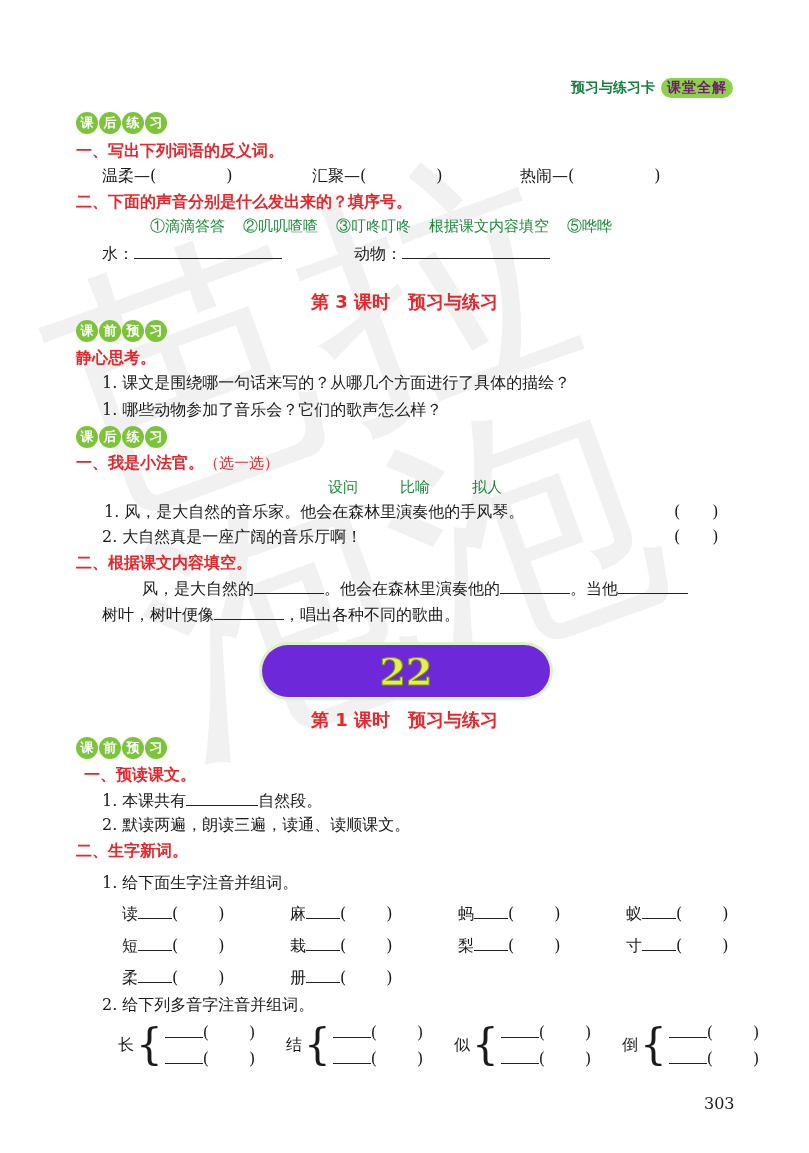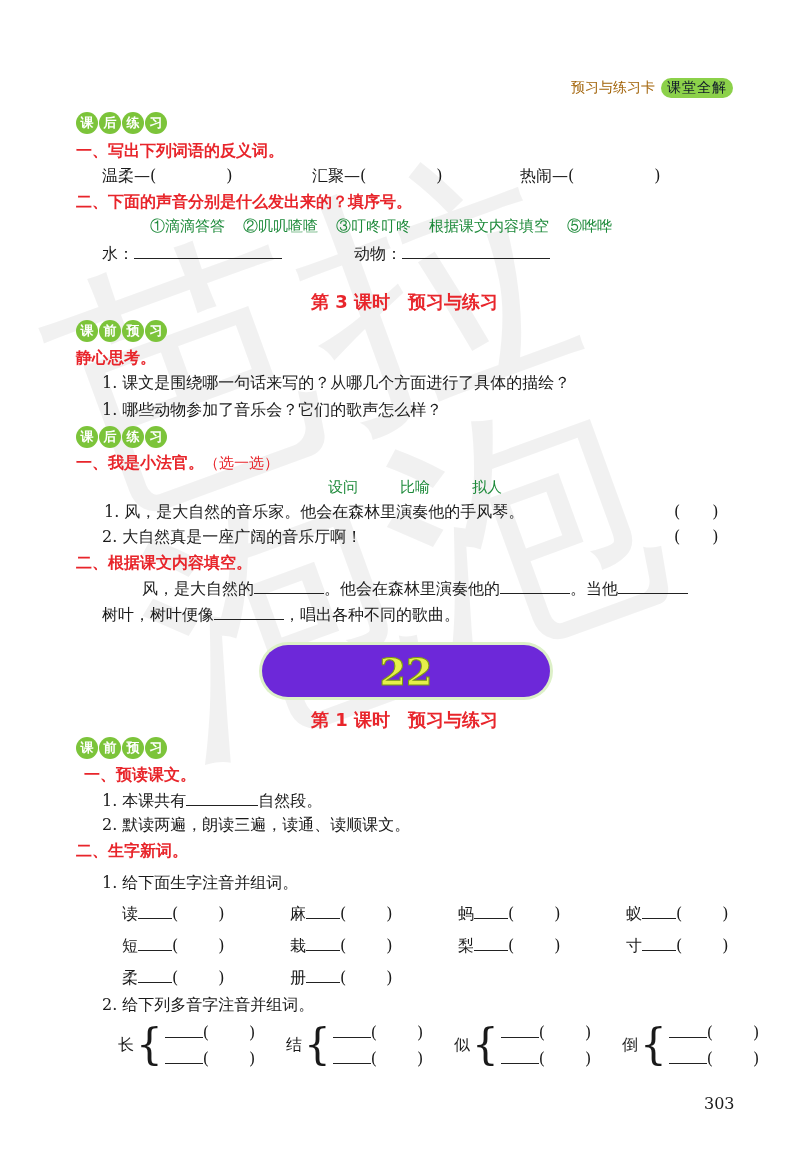--- a/index.html
+++ b/index.html
@@ -1,21 +1,21 @@
 <!DOCTYPE html>
 <html><head>
 <meta charset="utf-8">
 <style>
   * { box-sizing: border-box; margin: 0; padding: 0; }
   body { width: 809px; height: 1153px; background: #ffffff; position: relative; overflow: hidden;
          font-family: "DejaVu Serif", serif; color: #1a1a1a; }
   .abs { position: absolute; }
   .header { right: 76px; top: 78px; display: flex; align-items: center; gap: 6px; }
-  .header-title { font-family: "DejaVu Sans", sans-serif; font-weight: normal; font-size: 14px; color: #a16207; }
-  .header-badge { background: #8cd14a; color: #0f172a; font-family: "DejaVu Sans", sans-serif; font-size: 14px; font-weight: normal;
+  .header-title { font-family: "DejaVu Sans", sans-serif; font-weight: bold; font-size: 14px; color: #15803d; }
+  .header-badge { background: #8cd14a; color: #701a75; font-family: "DejaVu Sans", sans-serif; font-size: 14px; font-weight: bold;
                   border-radius: 10px; padding: 1px 6px; letter-spacing: 1px; }
   .badge { display: flex; gap: 1px; }
   .badge span { width: 22px; height: 22px; border-radius: 50%; background: #7cc43a; color: #fff; font-size: 13px;
                 font-weight: bold; display: flex; align-items: center; justify-content: center; font-family: "DejaVu Sans", sans-serif; }
   .red { color: #e8252b; font-family: "DejaVu Sans", sans-serif; font-weight: bold; font-size: 16px; text-align: center; }
   .red .note { font-weight: normal; font-size: 15px; }
   .green { color: #1d8a3a; font-size: 15px; }
   .txt { font-size: 16px; }
   .blank { display: inline-block; border-bottom: 1px solid #222; height: 16px; vertical-align: baseline; }
   .center-title { font-family: "DejaVu Sans", sans-serif; font-weight: bold; color: #e8252b; font-size: 18px; }

